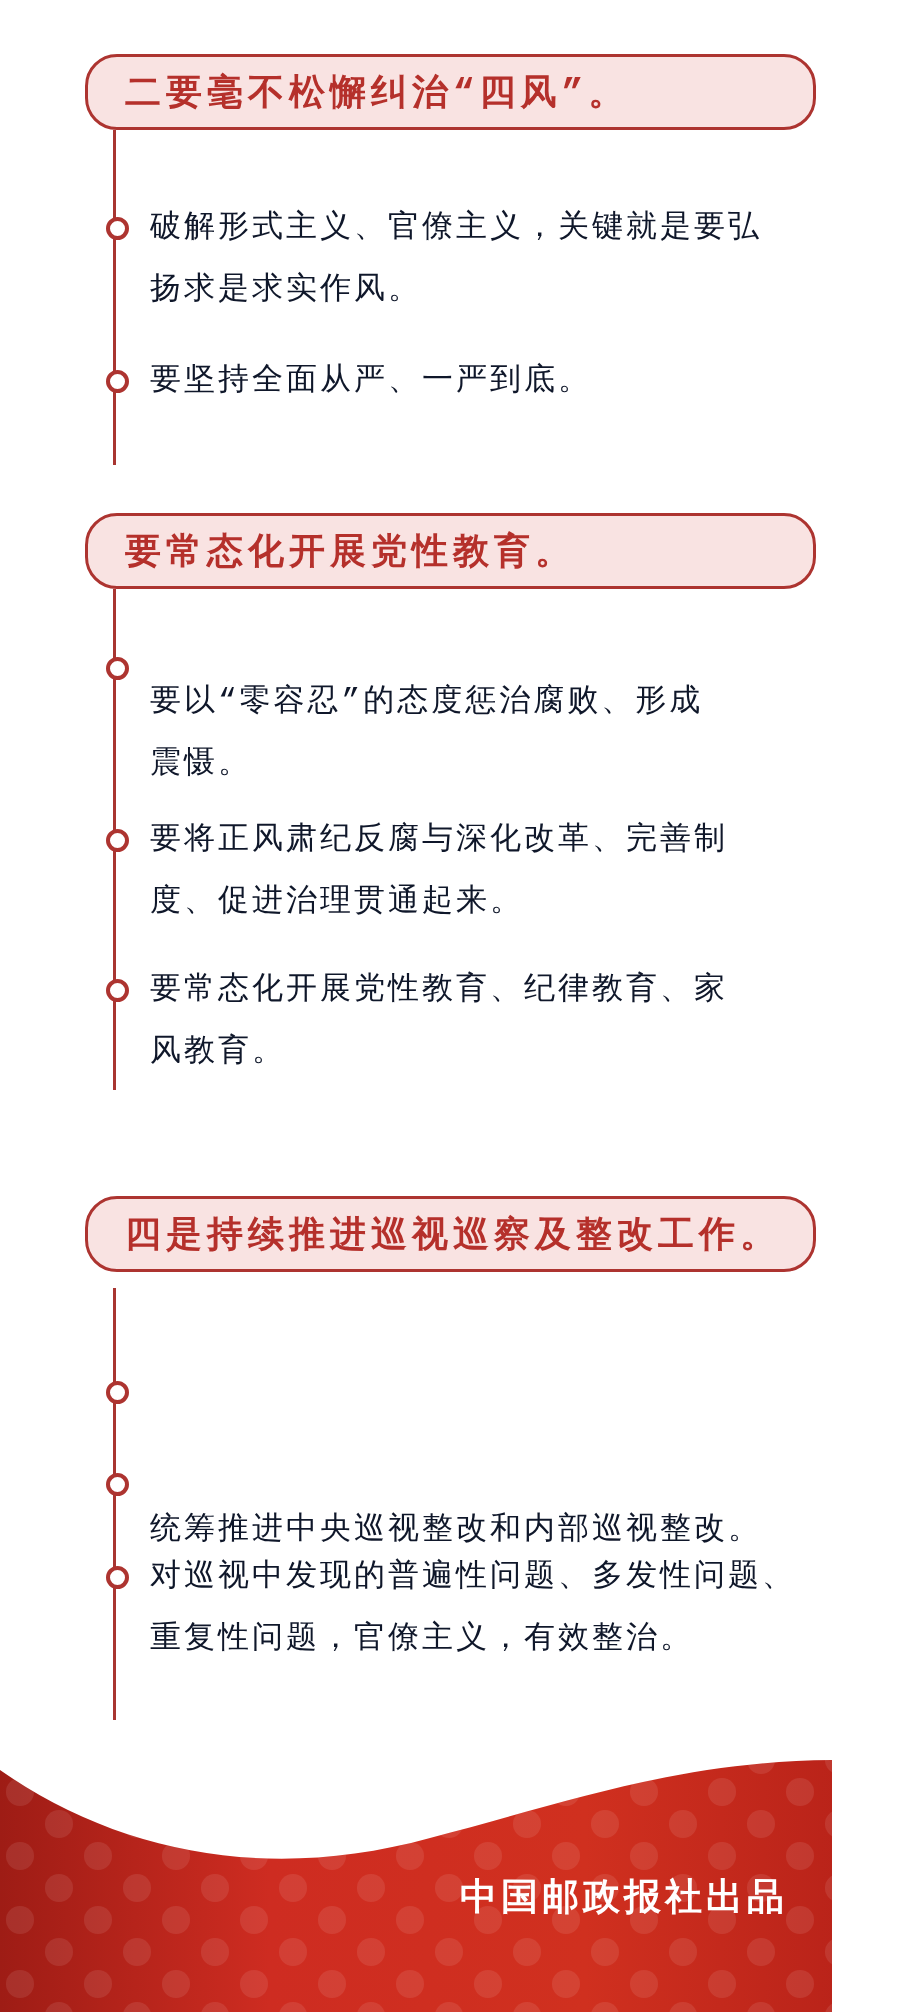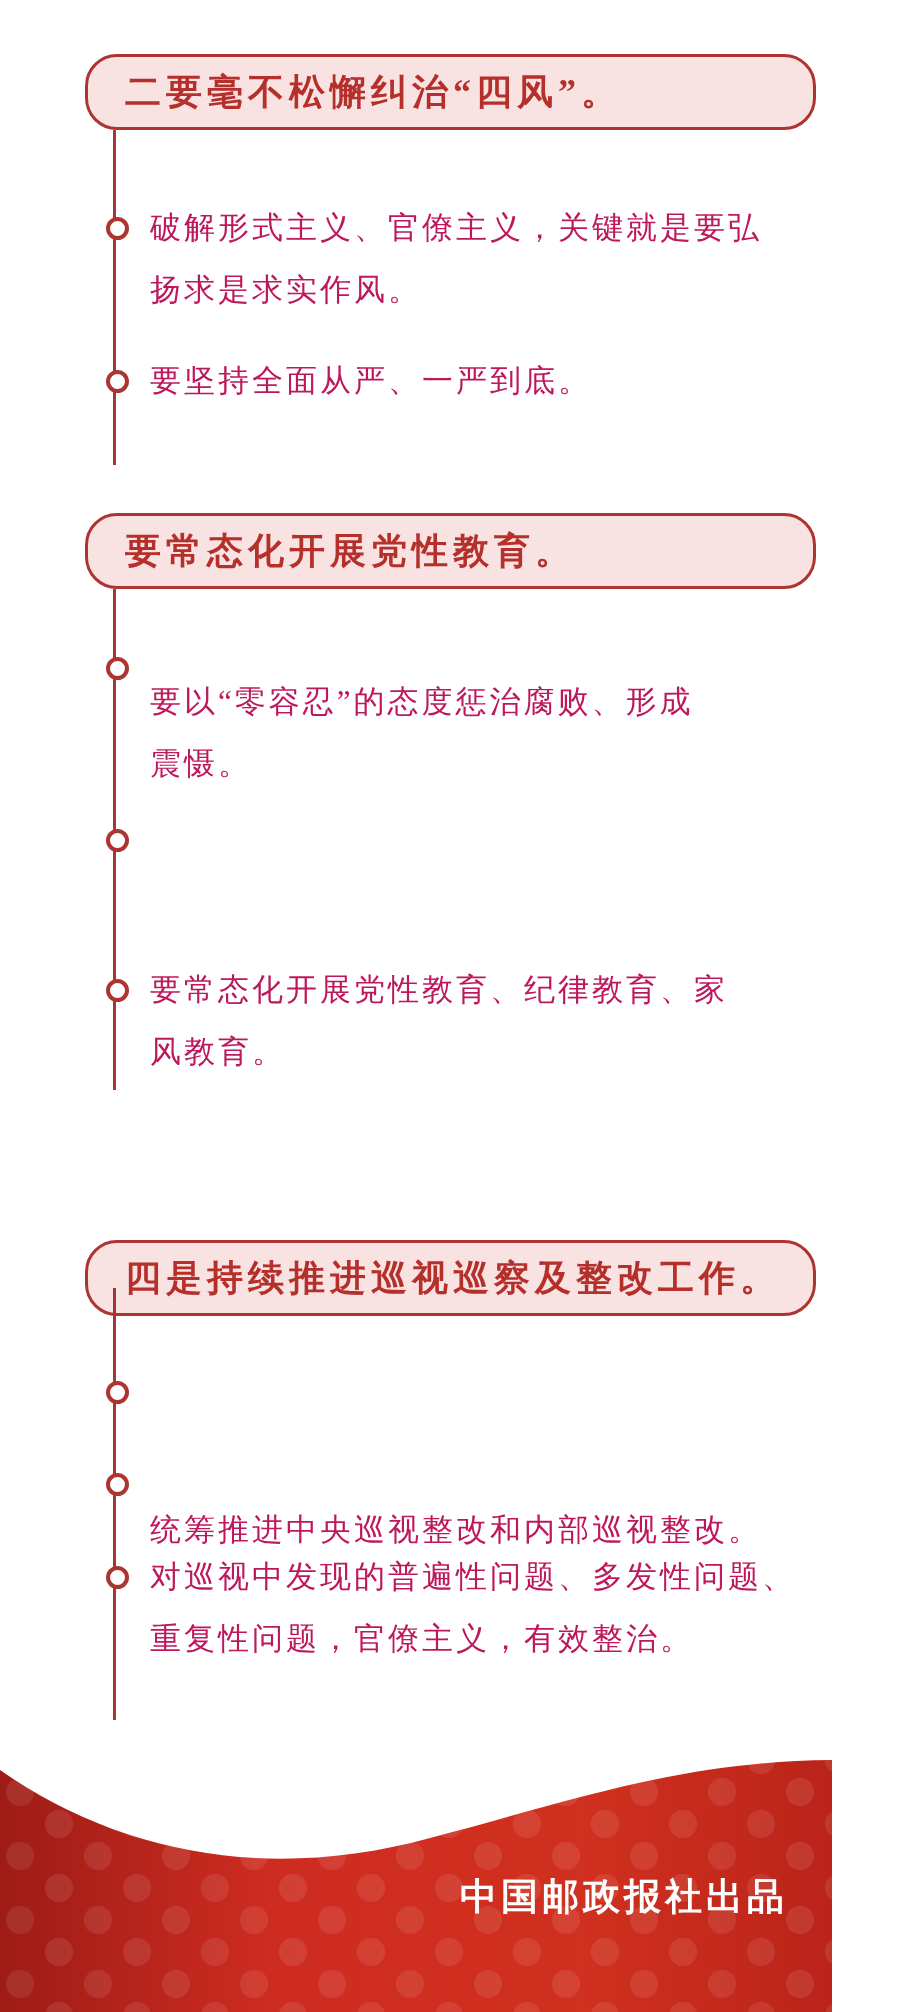--- a/index.html
+++ b/index.html
@@ -1,41 +1,41 @@
 <!DOCTYPE html>
 <html><head>
 <meta charset="utf-8">
 <style>
   html,body{margin:0;padding:0;background:#ffffff;}
   .poster{
     position:relative;
     width:832px;height:2012px;
     background:#ffffff;
     overflow:hidden;
-    font-family:Liberation Serif, serif;
+    font-family:Liberation Mono, monospace;
   }
   
   .pill{
     position:absolute;left:85px;width:731px;height:76px;
     box-sizing:border-box;
     background:#f9e3e2;
     border:3px solid #ad3430;
     border-radius:32px;
     display:flex;align-items:center;
     padding-left:37px;
   }
   .pill-text{
     color:#b5302b;
     font-size:36px;font-weight:bold;
     letter-spacing:5px;
     white-space:nowrap;
   }
   #pill-1{top:54px;}
   #pill-2{top:513px;}
-  #pill-3{top:1240px;text-align:right;}
+  #pill-3{top:1196px;text-align:right;}
   
   .tl-line{
     position:absolute;left:113px;width:3px;
     background:#a83531;
   }
   #line-1{top:130px;height:335px;}
   #line-2{top:589px;height:501px;}
   #line-3{top:1288px;height:432px;}
   
   .dot{
@@ -43,21 +43,21 @@
     box-sizing:content-box;
     background:#ffffff;
     border:4px solid #ad3430;
     border-radius:50%;
   }
   .bullet-text{
     position:absolute;left:150px;width:690px;
     margin:0;
     font-size:31px;line-height:62px;
     letter-spacing:3px;
-    color:#be185d;
+    color:#0f172a;
     font-weight:500;
     white-space:pre-line;
   }
   
   #dot-1-1{top:217px;} #txt-1-1{top:197px;}
   #dot-1-2{top:370px;} #txt-1-2{top:350px;}
   
   #dot-2-1{top:657px;}  #txt-2-1{top:671px;}
   #dot-2-2{top:829px;}  #txt-2-2{top:809px;}
   #dot-2-3{top:979px;}  #txt-2-3{top:959px;}
@@ -95,20 +95,22 @@
   <p class="bullet-text" id="txt-1-2">要坚持全面从严、一严到底。</p>
 
   <div class="pill" id="pill-2">
     <span class="pill-text">要常态化开展党性教育。</span>
   </div>
   <div class="tl-line" id="line-2"></div>
   <span class="dot" id="dot-2-1"></span>
   <p class="bullet-text" id="txt-2-1">要以“零容忍”的态度惩治腐败、形成
 震慑。</p>
   <span class="dot" id="dot-2-2"></span>
+  <p class="bullet-text" id="txt-2-2">要将正风肃纪反腐与深化改革、完善制
+度、促进治理贯通起来。</p>
   <span class="dot" id="dot-2-3"></span>
   <p class="bullet-text" id="txt-2-3">要常态化开展党性教育、纪律教育、家
 风教育。</p>
 
   <div class="pill" id="pill-3">
     <span class="pill-text">四是持续推进巡视巡察及整改工作。</span>
   </div>
   <div class="tl-line" id="line-3"></div>
   <span class="dot" id="dot-3-1"></span>
   <span class="dot" id="dot-3-2"></span>

